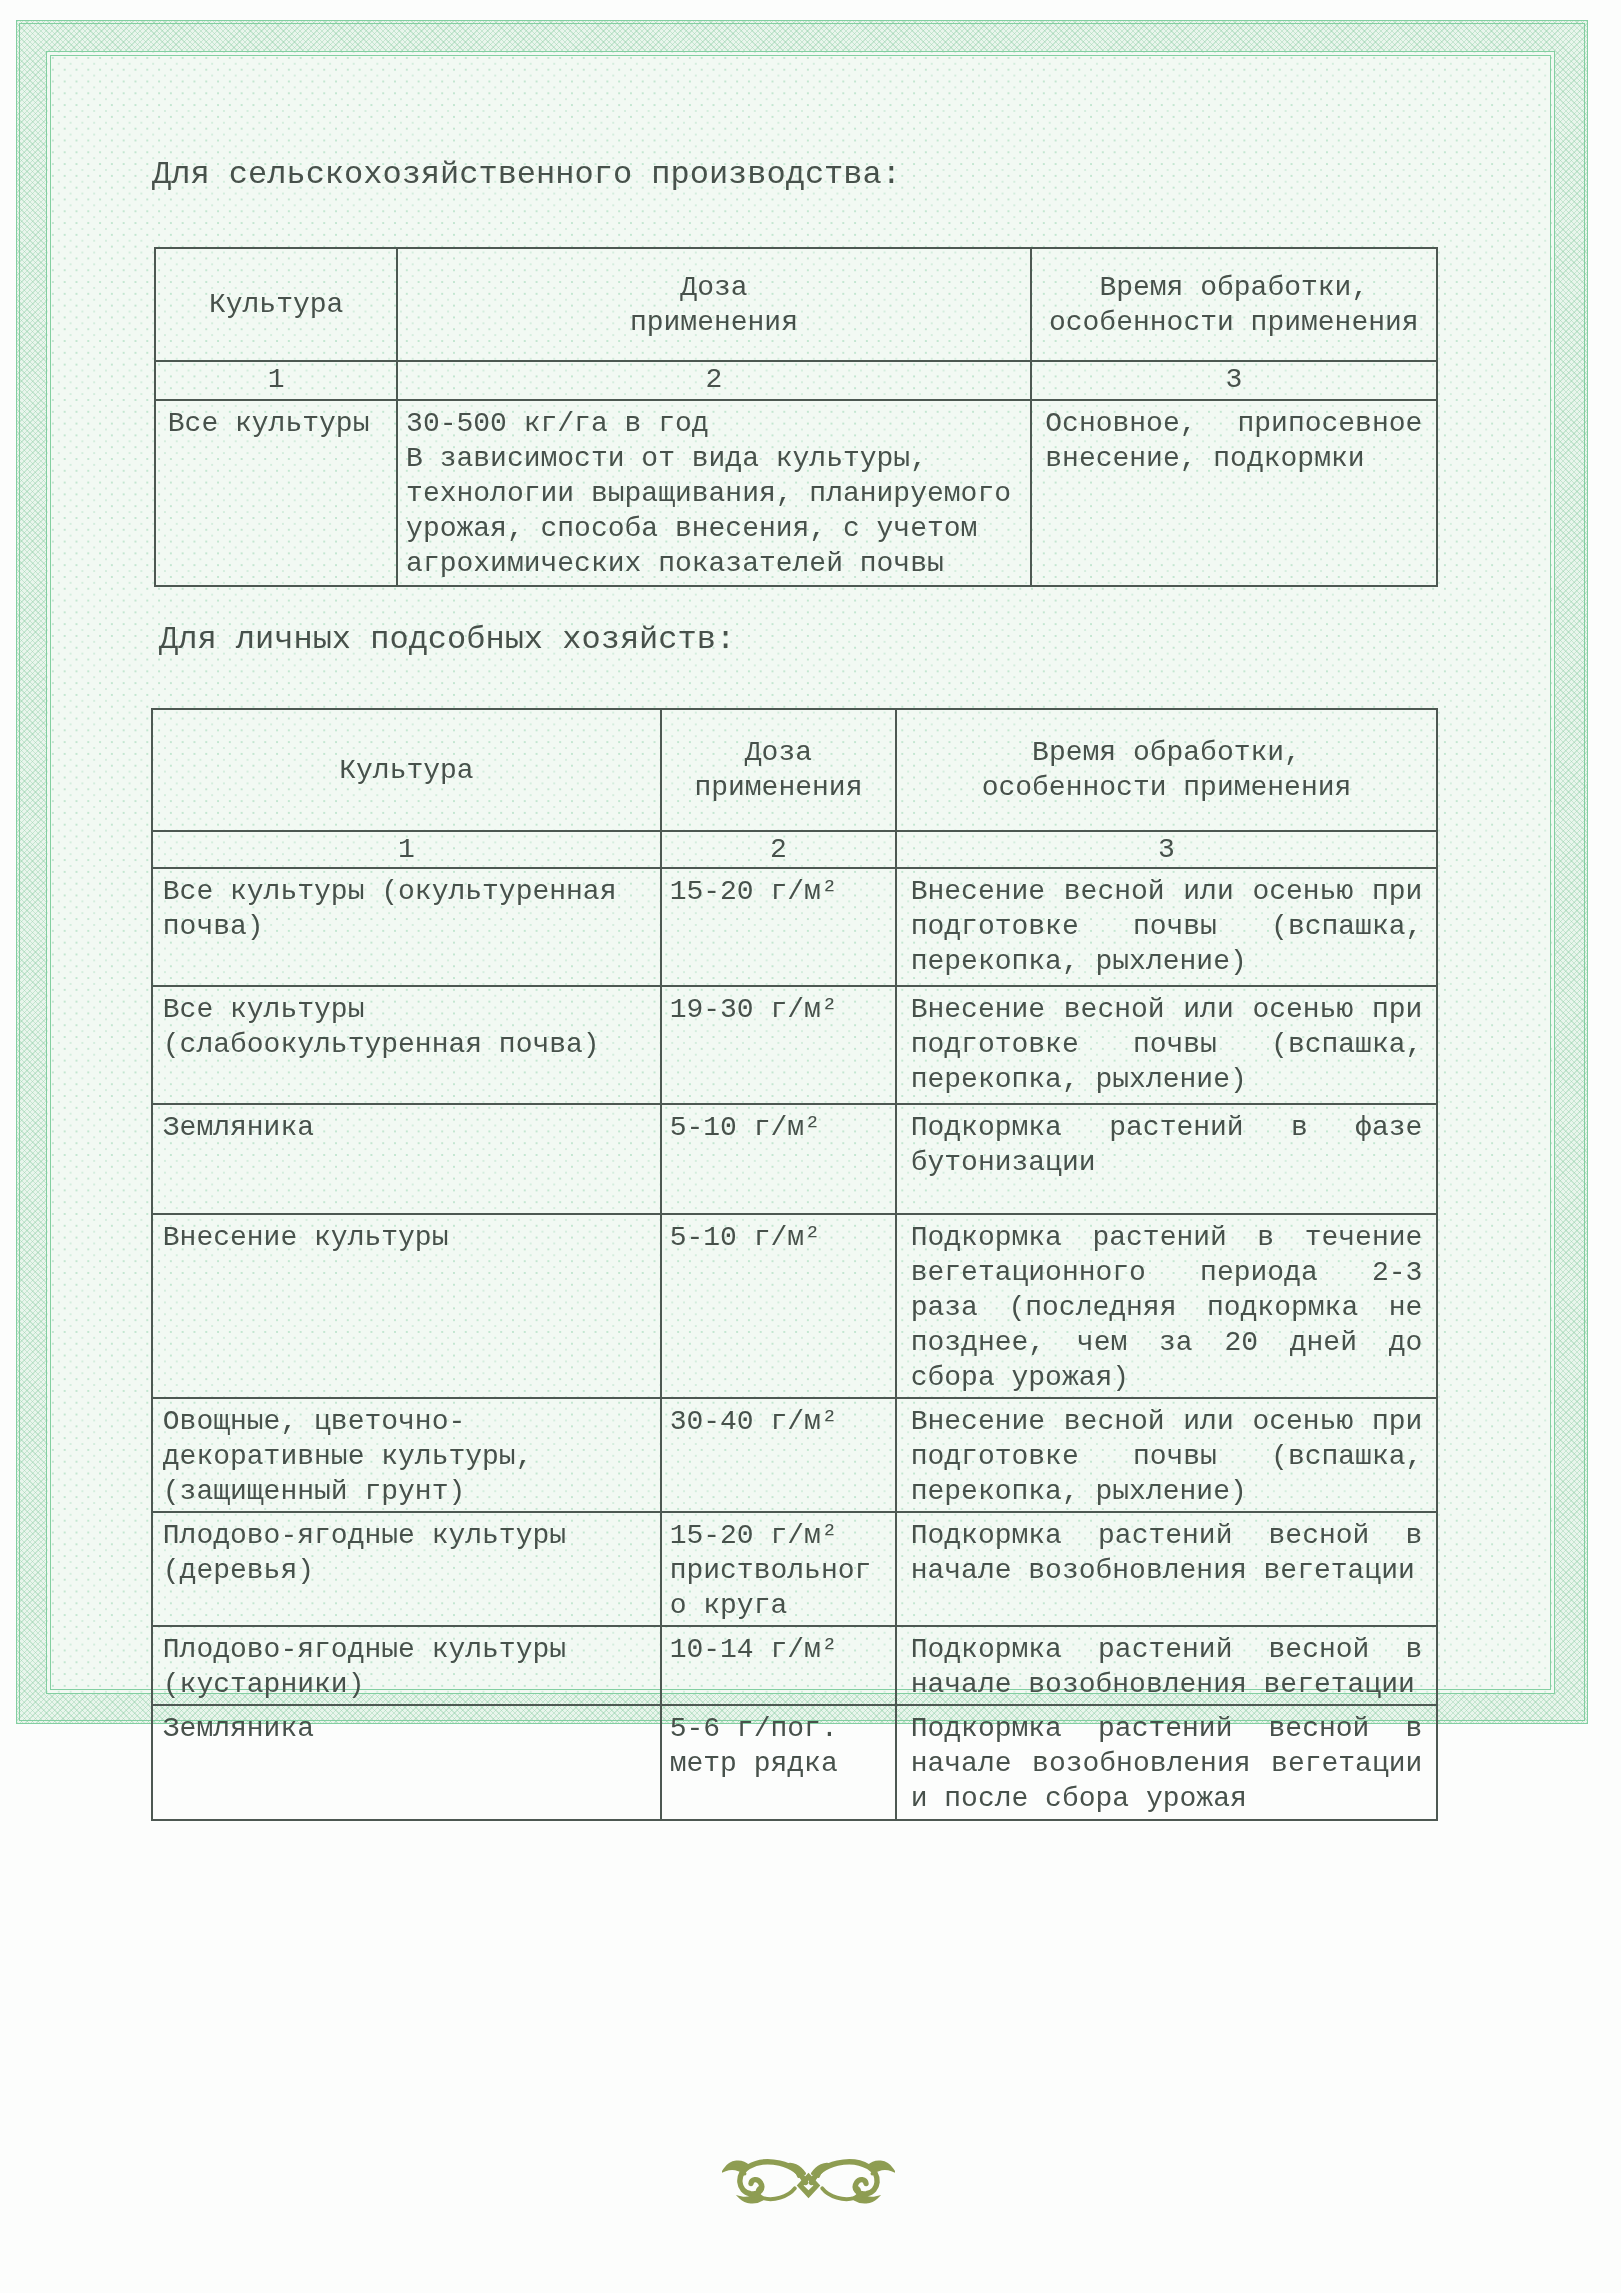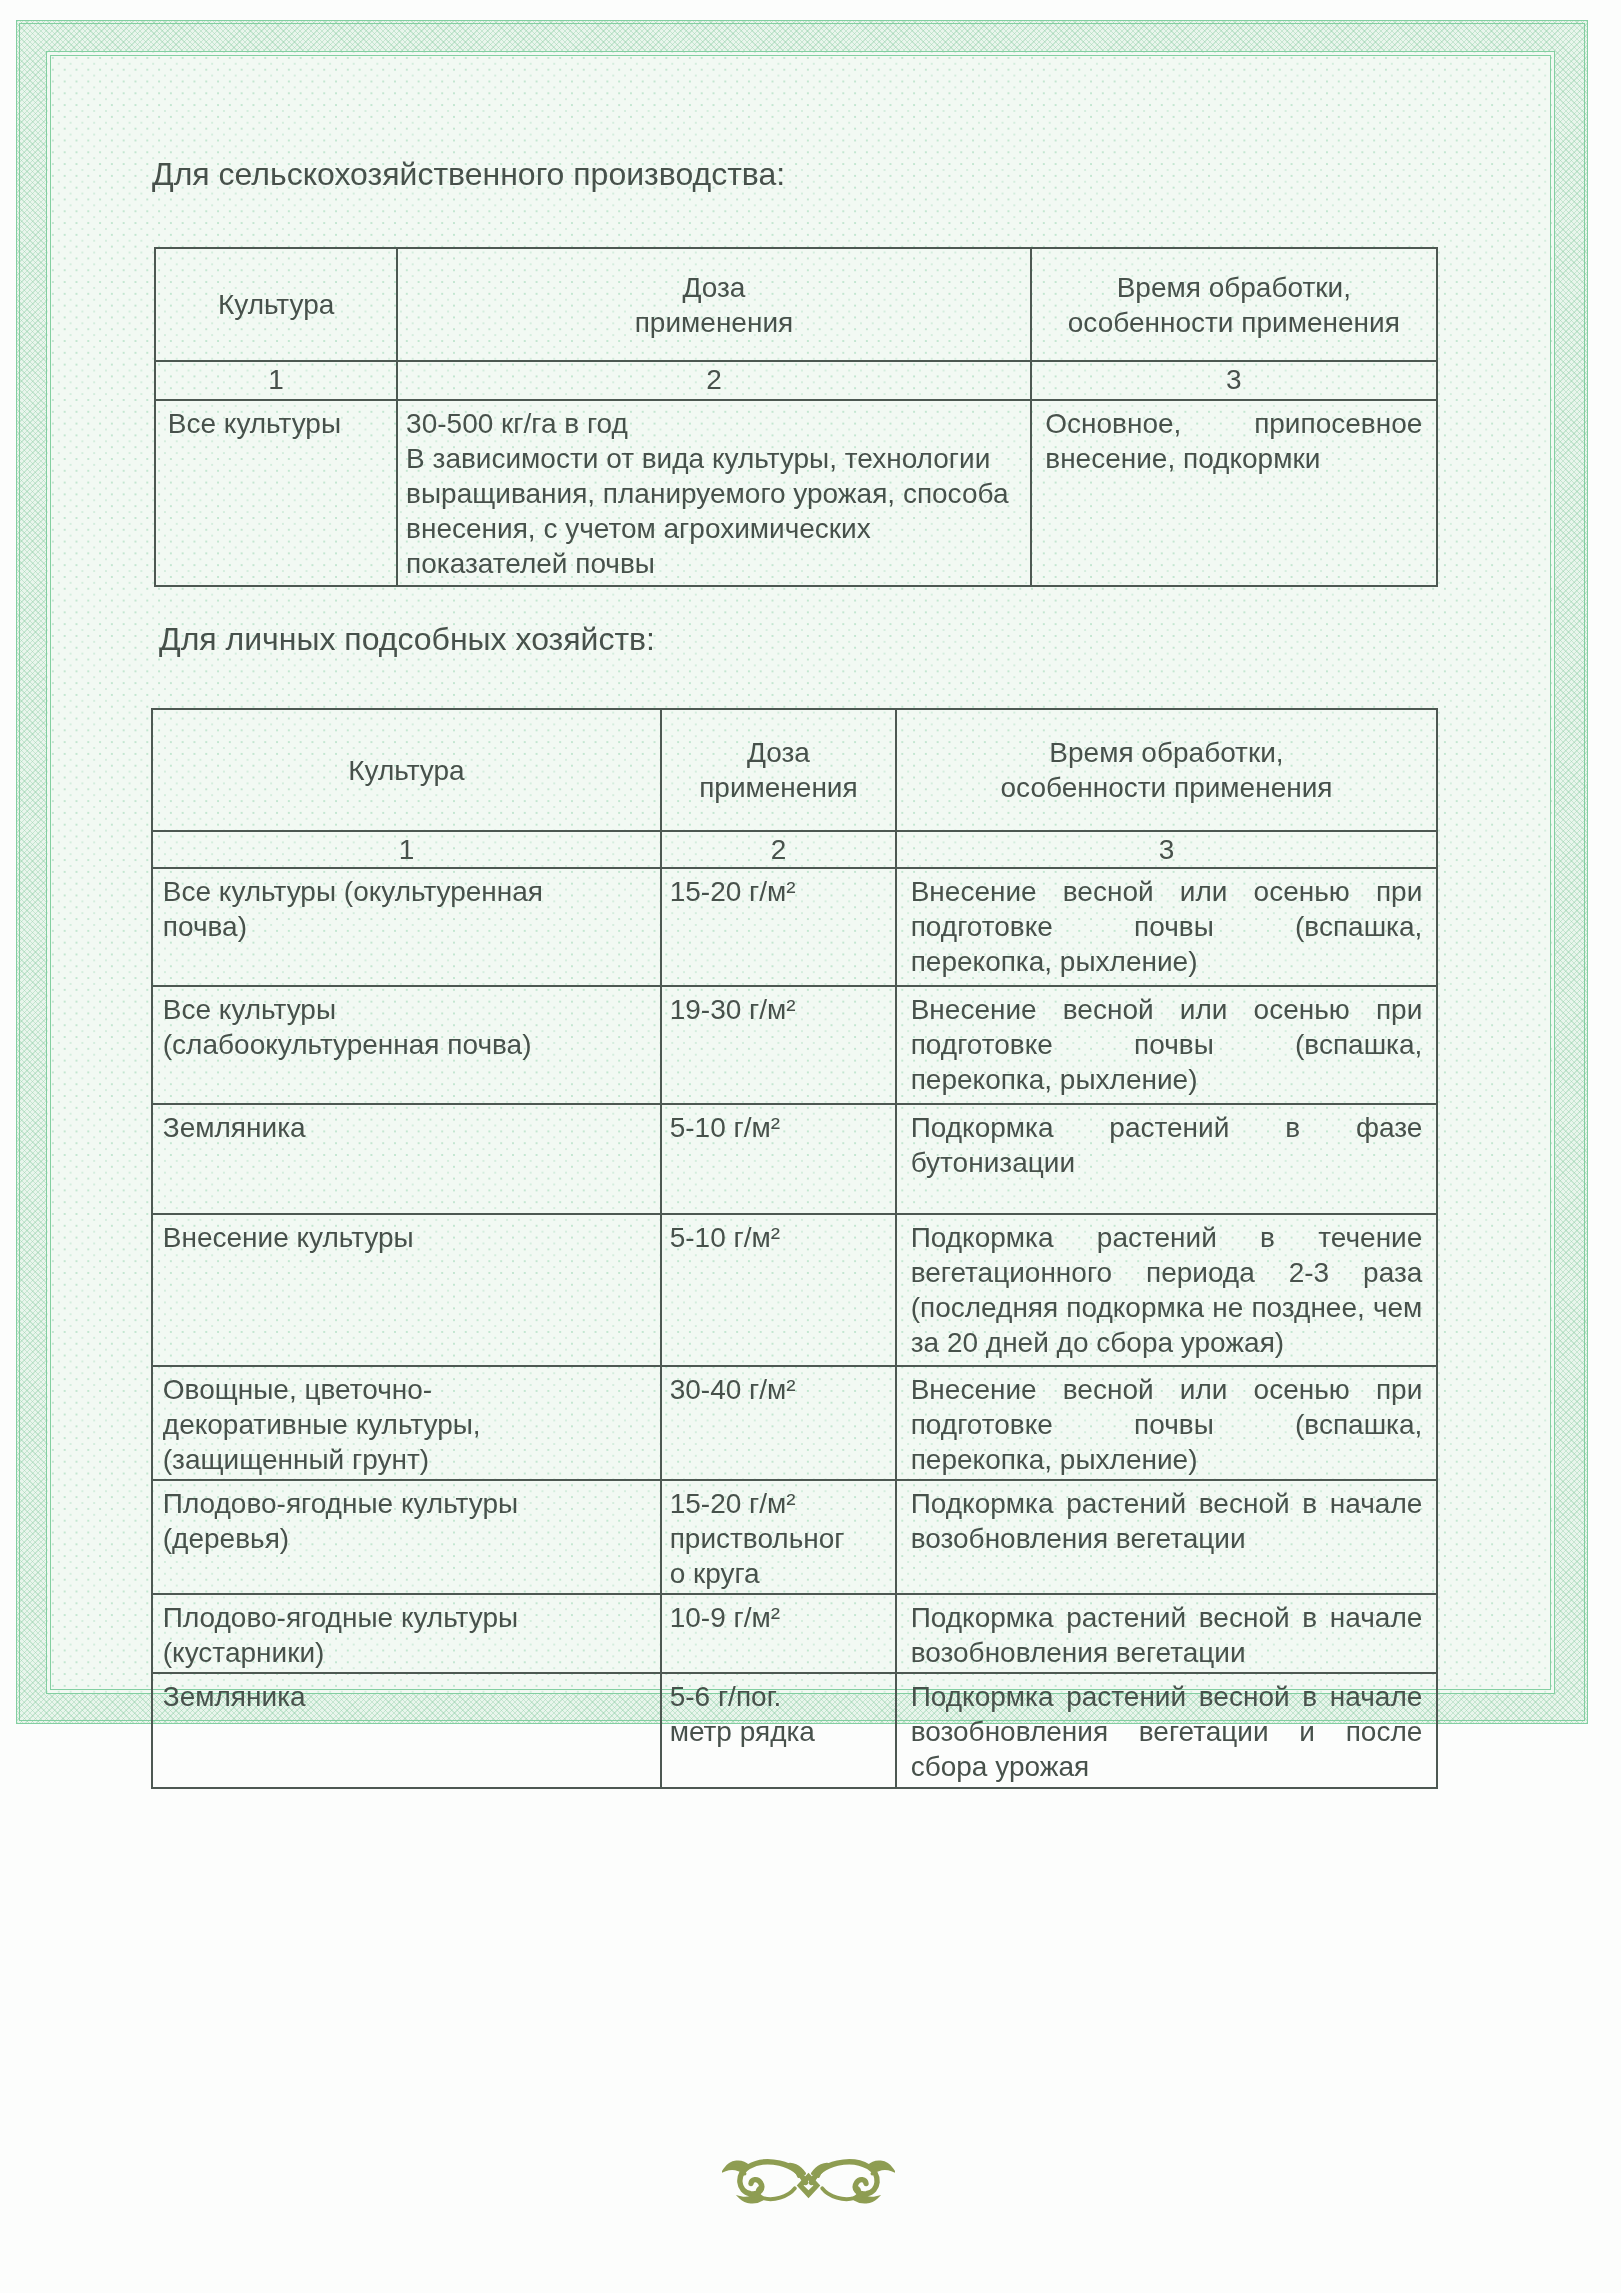--- a/index.html
+++ b/index.html
@@ -8,21 +8,21 @@
     --paper:#fcfdfc;
     --content-bg:#f2f9f3;
     --ink:#47514b;
     --rule:#4d5852;
     --ornament:#8e9d52;
   }
   *{margin:0;padding:0;box-sizing:border-box;}
   html,body{width:1621px;height:2294px;background:var(--paper);overflow:hidden;}
   .page{
     position:relative;width:1621px;height:1769px;
-    font-family:Liberation Sans, sans-serif;
+    font-family:Liberation Mono, monospace;
     color:var(--ink);
   }
   
   .band-frame{
     position:absolute;left:15.7px;top:19.6px;right:33px;bottom:45px;
     border:1px solid var(--frame-green);
     background:
       repeating-linear-gradient(45deg, rgba(126,200,154,.33) 0 1px, transparent 1px 3.9px),
       repeating-linear-gradient(-45deg, rgba(126,200,154,.33) 0 1px, transparent 1px 3.9px),
       var(--band-bg);
@@ -173,21 +173,21 @@
       <td class="c-culture">Плодово-ягодные культуры
 (деревья)</td>
       <td class="c-dose">15-20 г/м²
 приствольног
 о круга</td>
       <td class="c-time">Подкормка растений весной в начале возобновления вегетации</td>
     </tr>
     <tr style="height:76px">
       <td class="c-culture">Плодово-ягодные культуры
 (кустарники)</td>
-      <td class="c-dose">10-9 г/м²</td>
+      <td class="c-dose">10-14 г/м²</td>
       <td class="c-time">Подкормка растений весной в начале возобновления вегетации</td>
     </tr>
     <tr style="height:115px">
       <td class="c-culture">Земляника</td>
       <td class="c-dose">5-6 г/пог.
 метр рядка</td>
       <td class="c-time">Подкормка растений весной в начале возобновления вегетации и после сбора урожая</td>
     </tr>
   </tbody>
     </table>

